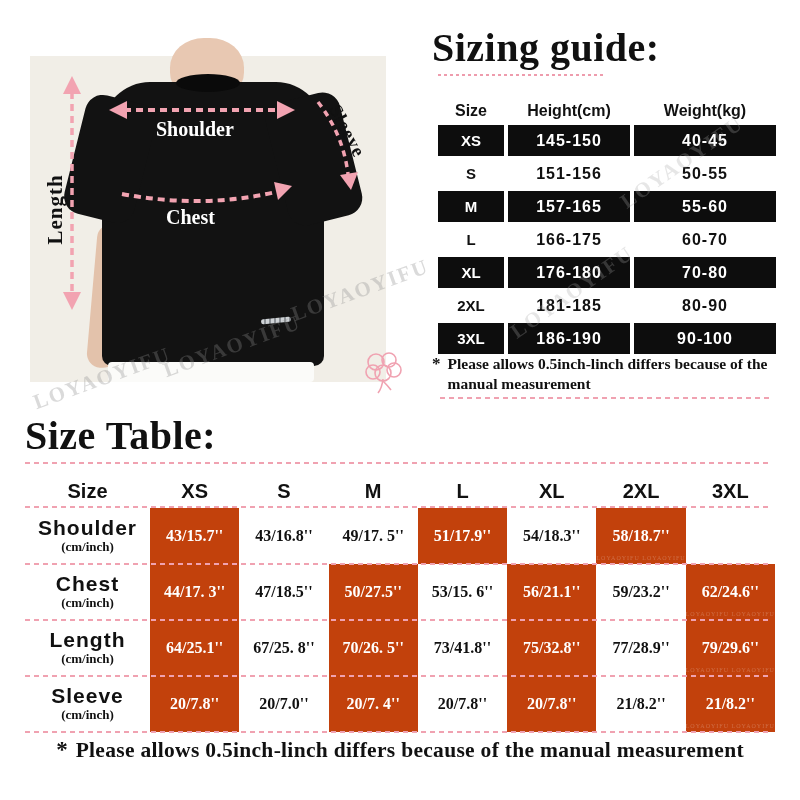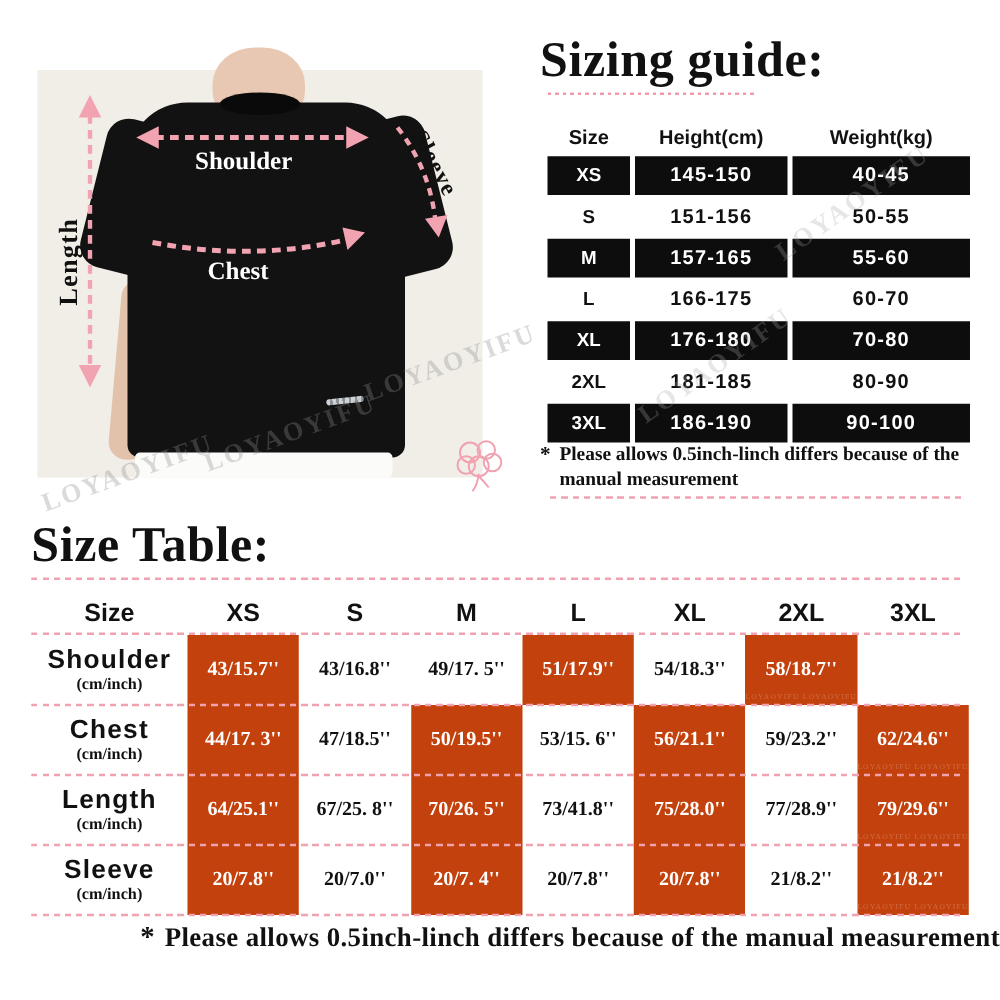--- a/index.html
+++ b/index.html
@@ -62,21 +62,21 @@
   .st-row{position:relative;display:grid;grid-template-columns:125px repeat(7,1fr);height:56px;}
   .st-row .rowline{position:absolute;left:0;bottom:-1px;width:745px;z-index:5;}
   .st-labelcell{display:flex;flex-direction:column;align-items:center;justify-content:center;}
   .st-label{font-family:"Liberation Sans",sans-serif;font-weight:bold;font-size:21px;letter-spacing:1px;color:#111;line-height:1.05;}
   .st-unit{font-size:13px;font-weight:bold;color:#111;}
   .st-cell{position:relative;display:flex;align-items:center;justify-content:center;
     font-weight:bold;font-size:16px;color:#111;}
   .st-cell.dark{background:#c2410c;color:#ffffff;}
   .cell-wm{position:absolute;bottom:3px;left:0;width:100%;text-align:center;font-size:6px;letter-spacing:1px;
     color:rgba(255,255,255,0.22);font-weight:normal;white-space:nowrap;overflow:hidden;}
-  .st-note{left:0;top:736px;width:800px;text-align:right;font-weight:bold;color:#111;}
+  .st-note{left:0;top:736px;width:800px;text-align:center;font-weight:bold;color:#111;}
   .st-note .note-marker{font-size:23px;margin-right:8px;}
   .st-note-text{font-size:21.5px;letter-spacing:0.3px;}
 </style>
 </head>
 <body>
 
 <div class="abs photo-panel">
   <div class="abs neck"></div>
   <div class="abs tee-torso"></div>
   <div class="abs tee-sleeve-l"></div>
@@ -218,41 +218,41 @@
       <div class="rowline dash-h"></div>
     </div>
 
     <div class="st-row">
       <div class="st-labelcell">
         <span class="st-label">Chest</span>
         <span class="st-unit">(cm/inch)</span>
       </div>
       <div class="st-cell dark">44/17. 3''</div>
       <div class="st-cell">47/18.5''</div>
-      <div class="st-cell dark">50/19.5''</div>
+      <div class="st-cell dark">50/27.5''</div>
       <div class="st-cell">53/15. 6''</div>
       <div class="st-cell dark">56/21.1''</div>
       <div class="st-cell">59/23.2''</div>
       <div class="st-cell dark">
         <span>62/24.6''</span>
         <span class="cell-wm">LOYAOYIFU  LOYAOYIFU  LOYAOYIFU</span>
       </div>
       <div class="rowline dash-h"></div>
     </div>
 
     <div class="st-row">
       <div class="st-labelcell">
         <span class="st-label">Length</span>
         <span class="st-unit">(cm/inch)</span>
       </div>
       <div class="st-cell dark">64/25.1''</div>
       <div class="st-cell">67/25. 8''</div>
       <div class="st-cell dark">70/26. 5''</div>
       <div class="st-cell">73/41.8''</div>
-      <div class="st-cell dark">75/28.0''</div>
+      <div class="st-cell dark">75/32.8''</div>
       <div class="st-cell">77/28.9''</div>
       <div class="st-cell dark">
         <span>79/29.6''</span>
         <span class="cell-wm">LOYAOYIFU  LOYAOYIFU  LOYAOYIFU</span>
       </div>
       <div class="rowline dash-h"></div>
     </div>
 
     <div class="st-row">
       <div class="st-labelcell">

